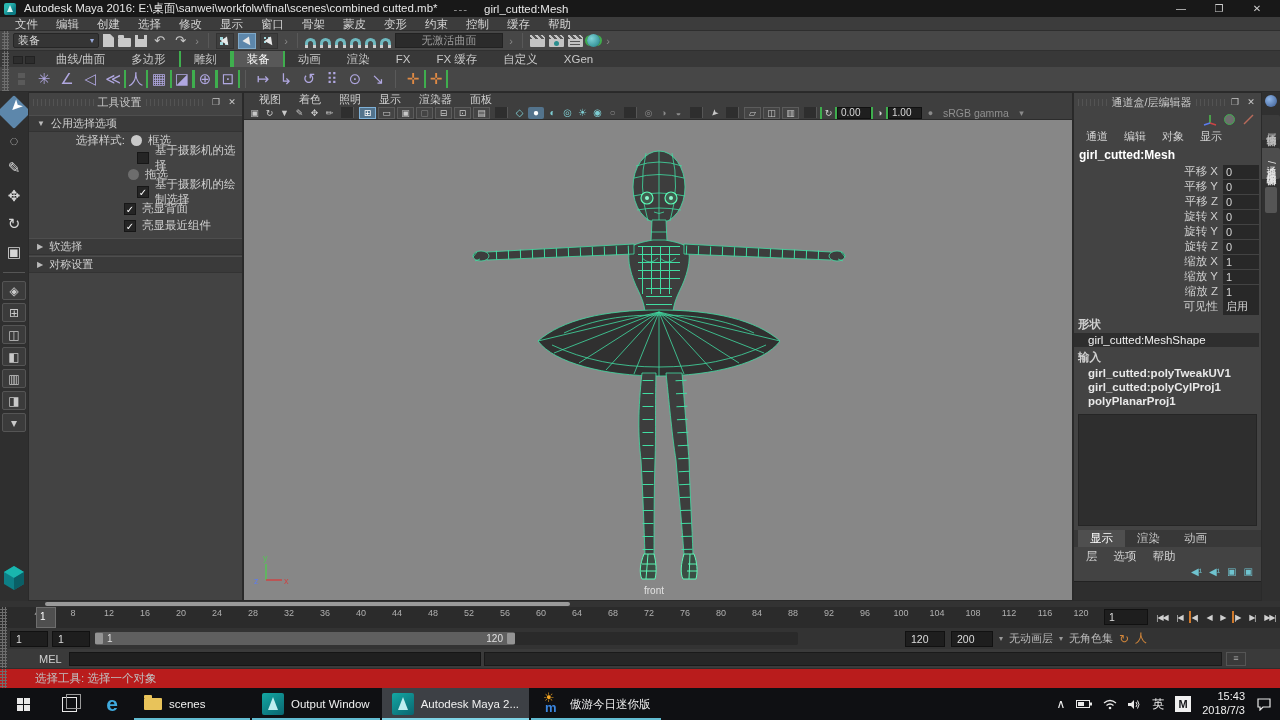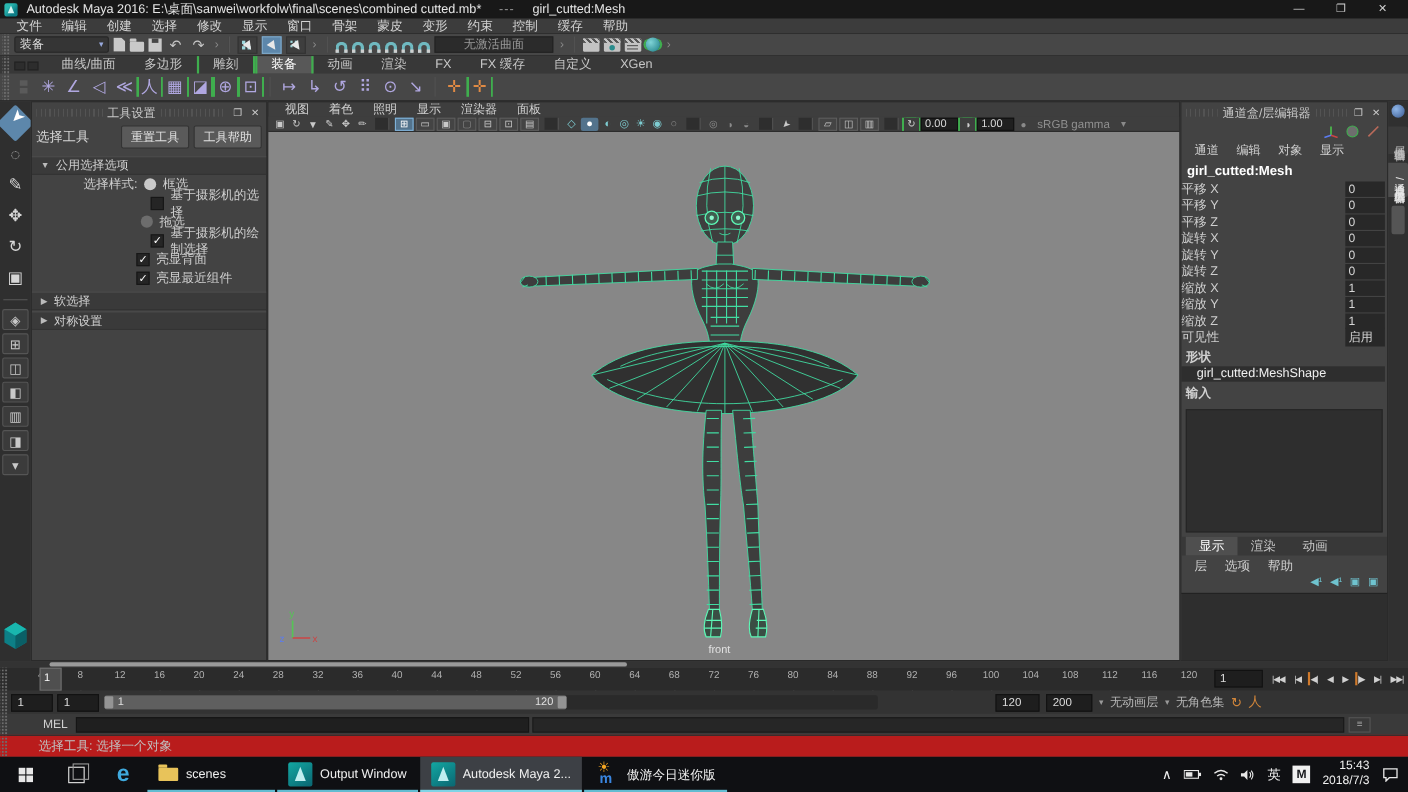--- a/index.html
+++ b/index.html
@@ -96,21 +96,21 @@
 .vicon.cspace{color:#8f8f8f;font-size:10.5px;width:auto;padding:0 4px;}
 .vsep{width:1px;height:11px;background:#2e2e2e;border-right:1px solid #565656;margin:0 3px;}
 #vpcanvas{position:relative;width:828px;height:480px;background:#878787;overflow:hidden;}
 
 #channelbox{position:absolute;left:1073px;top:0;width:189px;height:509px;background:#434343;border:1px solid #2a2a2a;display:flex;flex-direction:column;}
 #cb-corner-icons{display:flex;justify-content:flex-end;gap:6px;padding:2px 6px 0 0;height:16px;}
 #cb-menus{display:flex;padding:2px 0 2px 4px;}
 #cb-menus span{padding:0 8px;color:#d0d0d0;font-size:11px;}
 #cb-object{font-size:12px;font-weight:bold;color:#fff;padding:2px 0 2px 5px;}
 .cb-row{display:flex;align-items:center;height:15px;}
-.cb-label{flex:1;text-align:left;padding-right:5px;color:#cfcfcf;font-size:11.5px;}
+.cb-label{flex:1;text-align:right;padding-right:5px;color:#cfcfcf;font-size:11.5px;}
 .cb-value{width:36px;background:#282828;color:#d6d6d6;font-size:11px;padding:1px 0 1px 3px;margin-right:2px;}
 .cb-sect{color:#d0d0d0;font-size:11.5px;padding:3px 0 1px 4px;font-weight:bold;}
 #cb-shape-row{background:#2e2e2e;color:#f0f0f0;font-weight:normal;font-size:11.5px;padding:1px 0 1px 14px;margin-right:2px;}
 .cb-input-row{color:#e8e8e8;font-weight:bold;font-size:11.5px;padding:1px 0 1px 14px;}
 #cb-spacer{flex:0 0 auto;height:112px;background:#2e2e2e;border:1px solid #252525;margin:6px 4px 4px 4px;}
 #layer-tabs{display:flex;align-items:flex-end;height:17px;background:#383838;padding-left:4px;}
 #layer-tabs .ltab{padding:1px 12px;color:#c8c8c8;font-size:11.5px;}
 #layer-tabs .ltab.active{background:#4f4f4f;color:#fff;}
 #layer-menus{display:flex;padding:2px 0 1px 4px;}
 #layer-menus span{padding:0 8px;color:#d0d0d0;font-size:11.5px;}
@@ -334,25 +334,20 @@
       </svg>
     </div>
 
     <div id="toolset">
       <div class="panel-header">
         <span class="hatch"></span>
         <span>工具设置</span>
         <span class="hatch"></span>
         <span class="pbtn">❐</span>
         <span class="pbtn">✕</span>
-      </div>
-      <div id="toolset-row">
-        <span class="tname">选择工具</span>
-        <span class="btn">重置工具</span>
-        <span class="btn">工具帮助</span>
       </div>
       <div class="sect">
         <span class="tri">▼</span>
         <span>公用选择选项</span>
       </div>
       <div class="ts-row" style="padding-left:34px;">
         <span style="width:62px;text-align:right;margin-right:6px;">选择样式:</span>
         <span class="radio"></span>
         <span>框选</span>
       </div>
@@ -573,20 +568,26 @@
           </div>
 
           <div class="cb-row">
             <span class="cb-label">可见性</span>
             <span class="cb-value">启用</span>
           </div>
         </div>
       <div class="cb-sect">形状</div>
       <div id="cb-shape-row">girl_cutted:MeshShape</div>
       <div class="cb-sect">输入</div>
+      <div>
+
+      <div class="cb-input-row">girl_cutted:polyTweakUV1</div>
+          <div class="cb-input-row">girl_cutted:polyCylProj1</div>
+          <div class="cb-input-row">polyPlanarProj1</div>
+        </div>
       <div id="cb-spacer"></div>
       <div id="layer-tabs">
 
       <span class="ltab active on">显示</span>
           <span class="ltab">渲染</span>
           <span class="ltab">动画</span>
         </div>
       <div id="layer-menus">
 
       <span>层</span>

